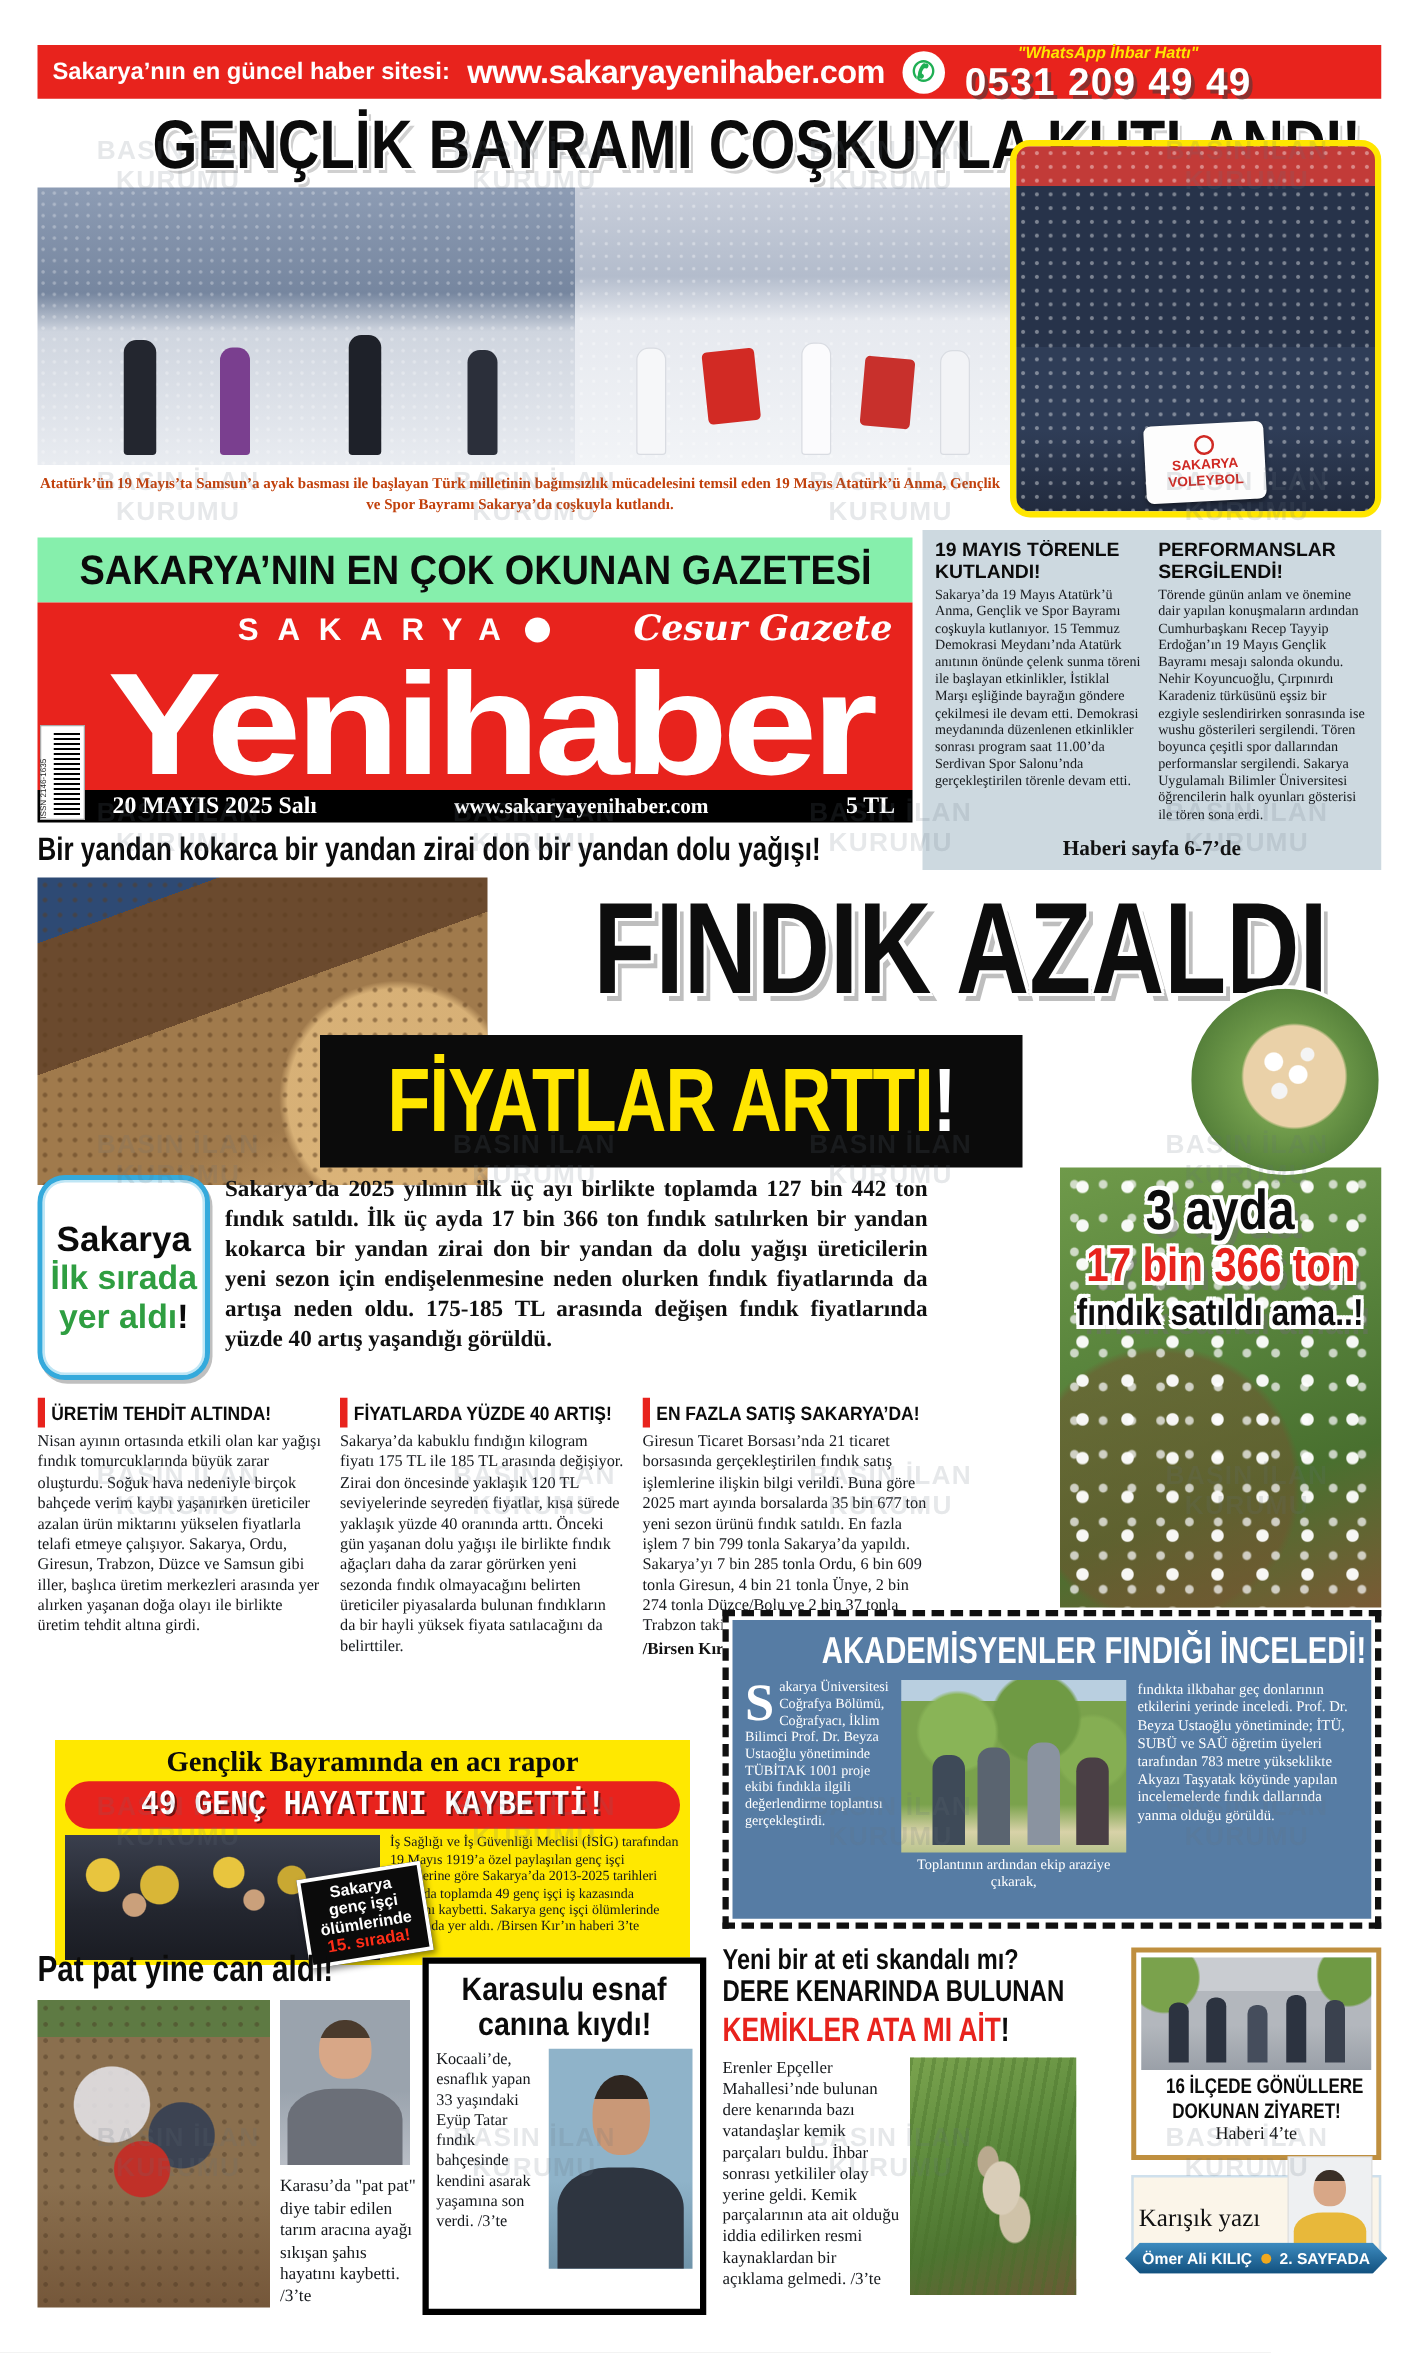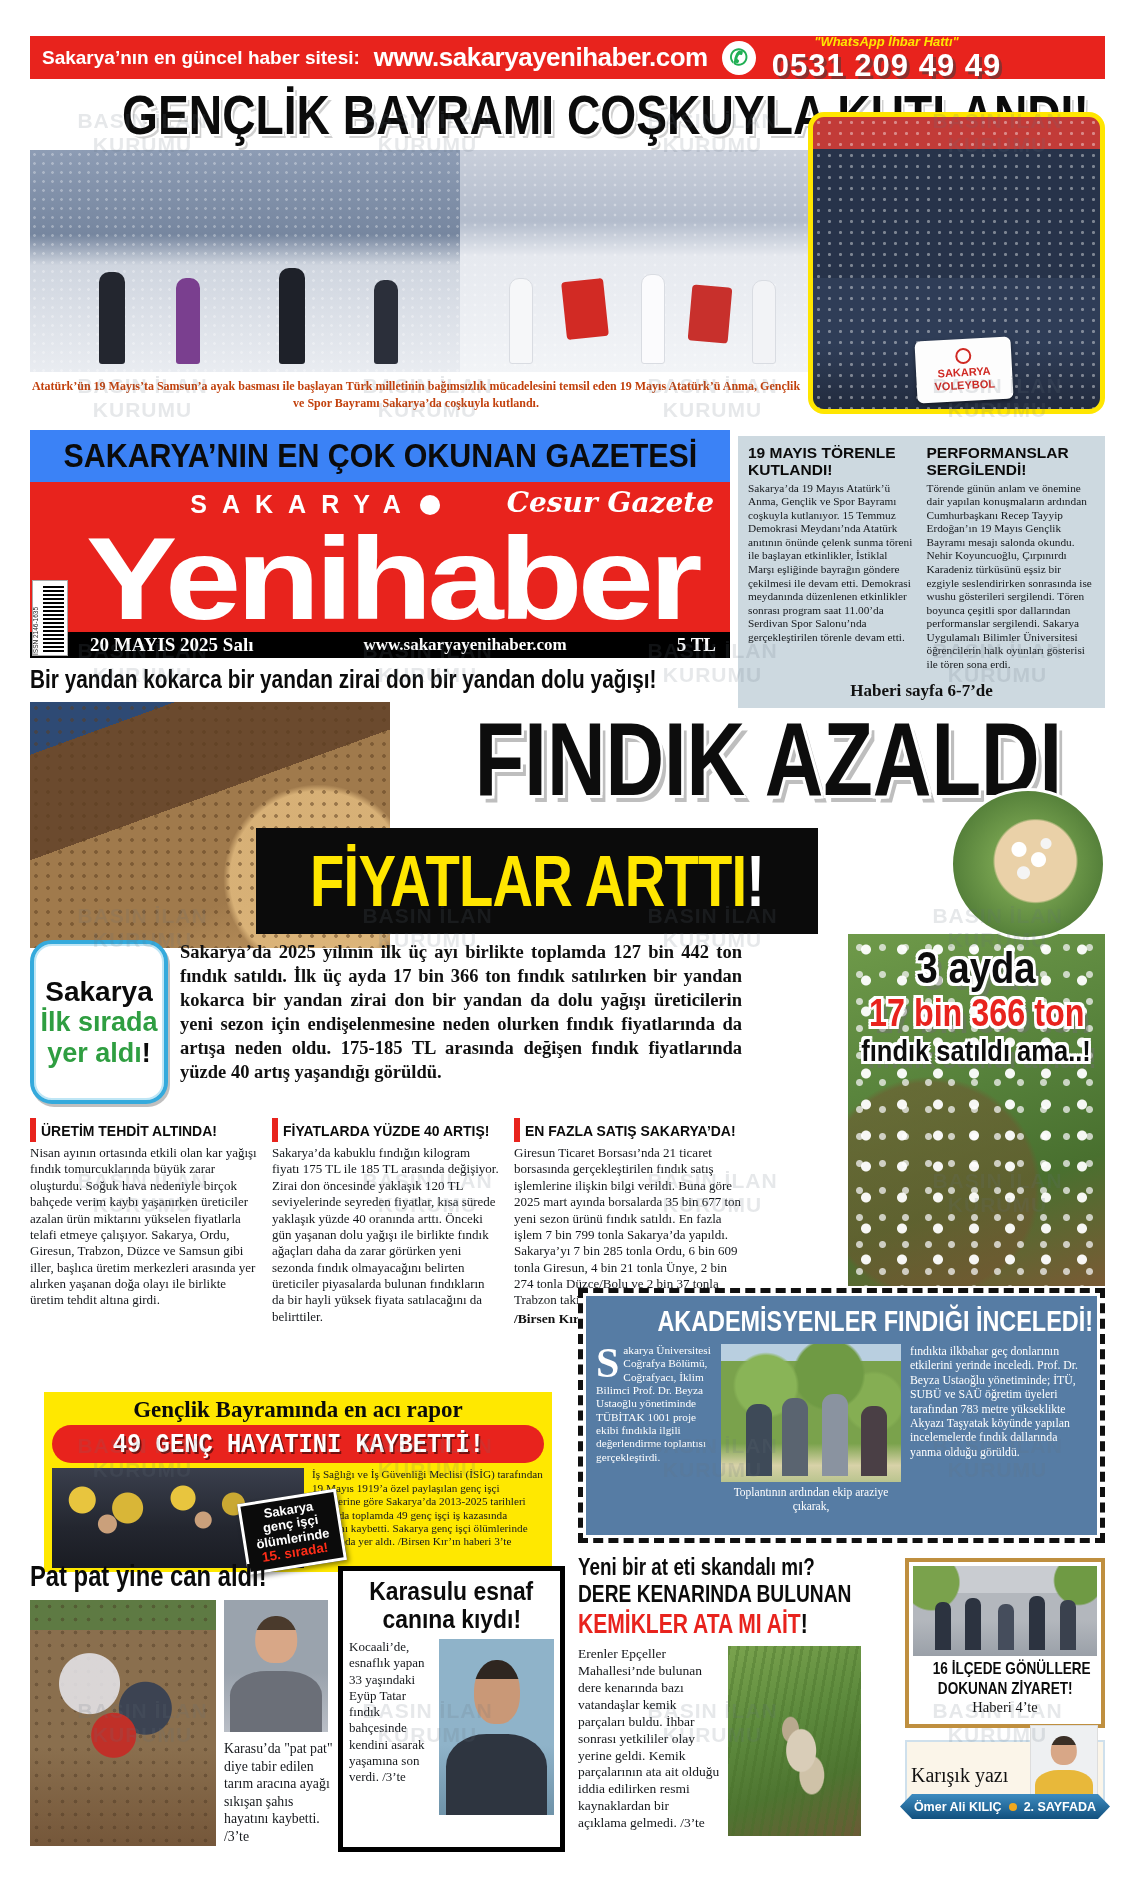--- a/index.html
+++ b/index.html
@@ -54,21 +54,21 @@
          transform:rotate(-3deg);display:flex;flex-direction:column;align-items:center;justify-content:center;
          box-shadow:0 2px 4px rgba(0,0,0,.4);}
   .vsign .sign-line{color:#d02a24;font-weight:700;font-size:11px;line-height:1.2;}
   .sign-emblem{width:12px;height:12px;border-radius:50%;border:2px solid #d02a24;margin-bottom:2px;}
 
   .caption{left:30px;top:378px;width:772px;text-align:center;font-weight:700;font-size:12px;
            line-height:1.38;color:#c2410c;z-index:5;}
 
   
   .mast-col{left:30px;top:430px;width:700px;z-index:5;}
-  .mast-banner{height:52px;line-height:52px;background:#3b82f6;text-align:center;
+  .mast-banner{height:52px;line-height:52px;background:#86efac;text-align:center;
                font-weight:700;font-size:33px;color:#0b0b0b;}
   .mast-red{position:relative;height:150px;background:#e8231d;}
   .mast-name{position:absolute;top:8px;left:0;right:130px;text-align:center;color:#fff;font-weight:700;
              font-size:25px;letter-spacing:15px;}
   .mast-dot{display:inline-block;width:20px;height:20px;border-radius:50%;background:#fff;margin-left:4px;
             vertical-align:-2px;}
   .mast-slogan{position:absolute;top:4px;right:16px;color:#fff;font-family:"DejaVu Serif",serif;
                font-style:italic;font-weight:700;font-size:28px;}
   .mast-logo{position:absolute;left:56px;bottom:-2px;color:#fff;font-weight:700;font-size:116px;
              line-height:.95;letter-spacing:-4px;}
@@ -78,21 +78,21 @@
   .barcode .issn{writing-mode:vertical-rl;transform:rotate(180deg);font-size:6.5px;color:#222;line-height:1;}
   .mast-black{height:26px;background:#000;display:flex;align-items:center;justify-content:space-between;
               padding:0 14px 0 60px;color:#fff;font-family:"Liberation Serif",serif;font-weight:700;}
   .mast-date{font-size:19px;}
   .mast-url{font-size:17px;}
   .mast-price{font-size:19px;}
   .strap{margin-top:4px;height:34px;line-height:34px;font-weight:700;font-size:26px;color:#0b0b0b;}
 
   
   .bluebox{left:738px;top:424px;width:367px;height:272px;background:#cdd9e0;z-index:4;box-sizing:border-box;
-           padding:8px 10px 4px;display:flex;flex-direction:column;margin-top:12px;}
+           padding:8px 10px 4px;display:flex;flex-direction:column;}
   .bb-cols{display:flex;gap:10px;flex:1;overflow:hidden;}
   .bb-col{flex:1;}
   .bb-title{font-weight:700;font-size:15.5px;line-height:1.12;color:#0b0b0b;margin-bottom:3px;}
   .bb-text{font-family:"Liberation Serif",serif;font-size:11.3px;line-height:1.2;color:#15181c;}
   .bb-footer{text-align:center;font-family:"Liberation Serif",serif;font-weight:700;font-size:17px;padding:2px 0 3px;}
 
   
   #ph-hazelnut{left:30px;top:702px;width:360px;height:246px;
     background:radial-gradient(rgba(90,60,30,.5) 1.5px,transparent 2.2px),
       radial-gradient(circle at 80% 72%,rgba(225,186,126,.85) 0 26%,transparent 28%),

